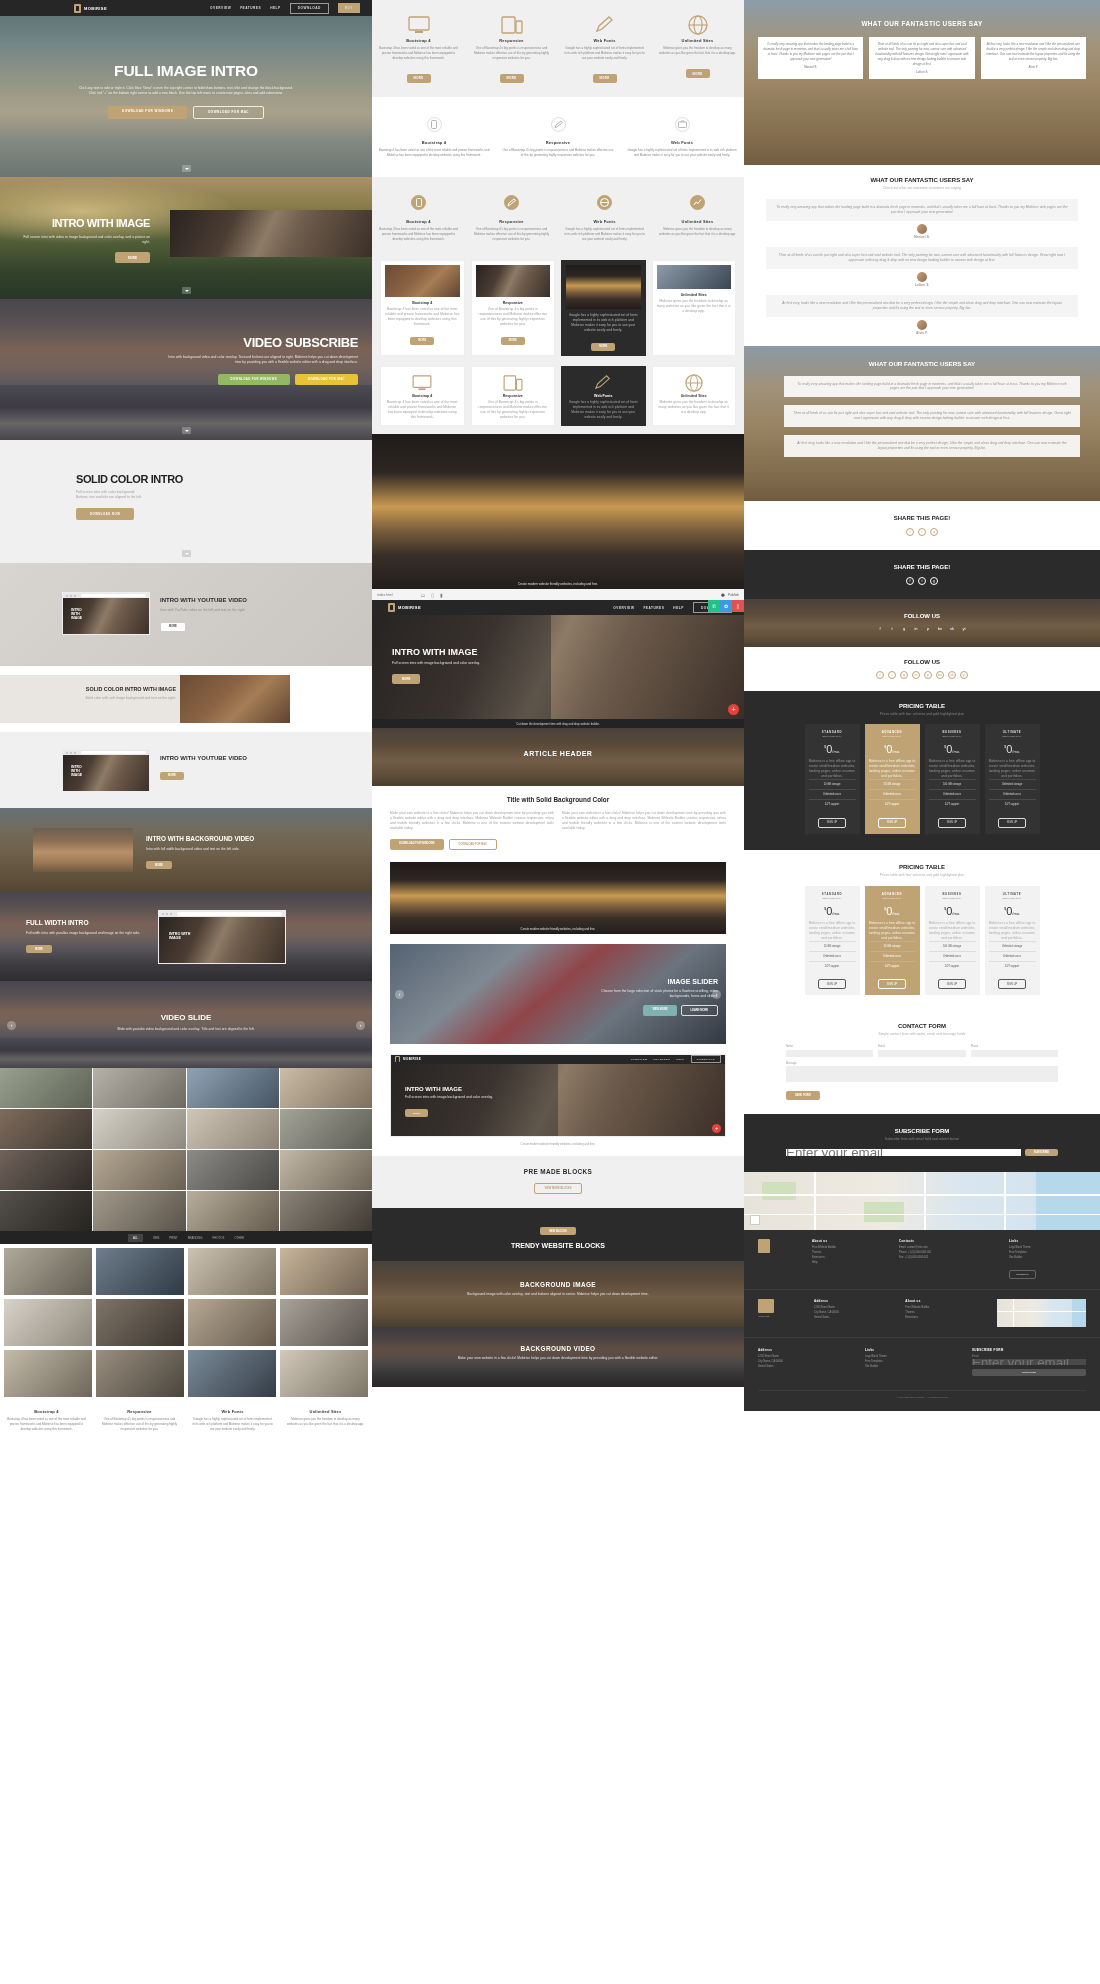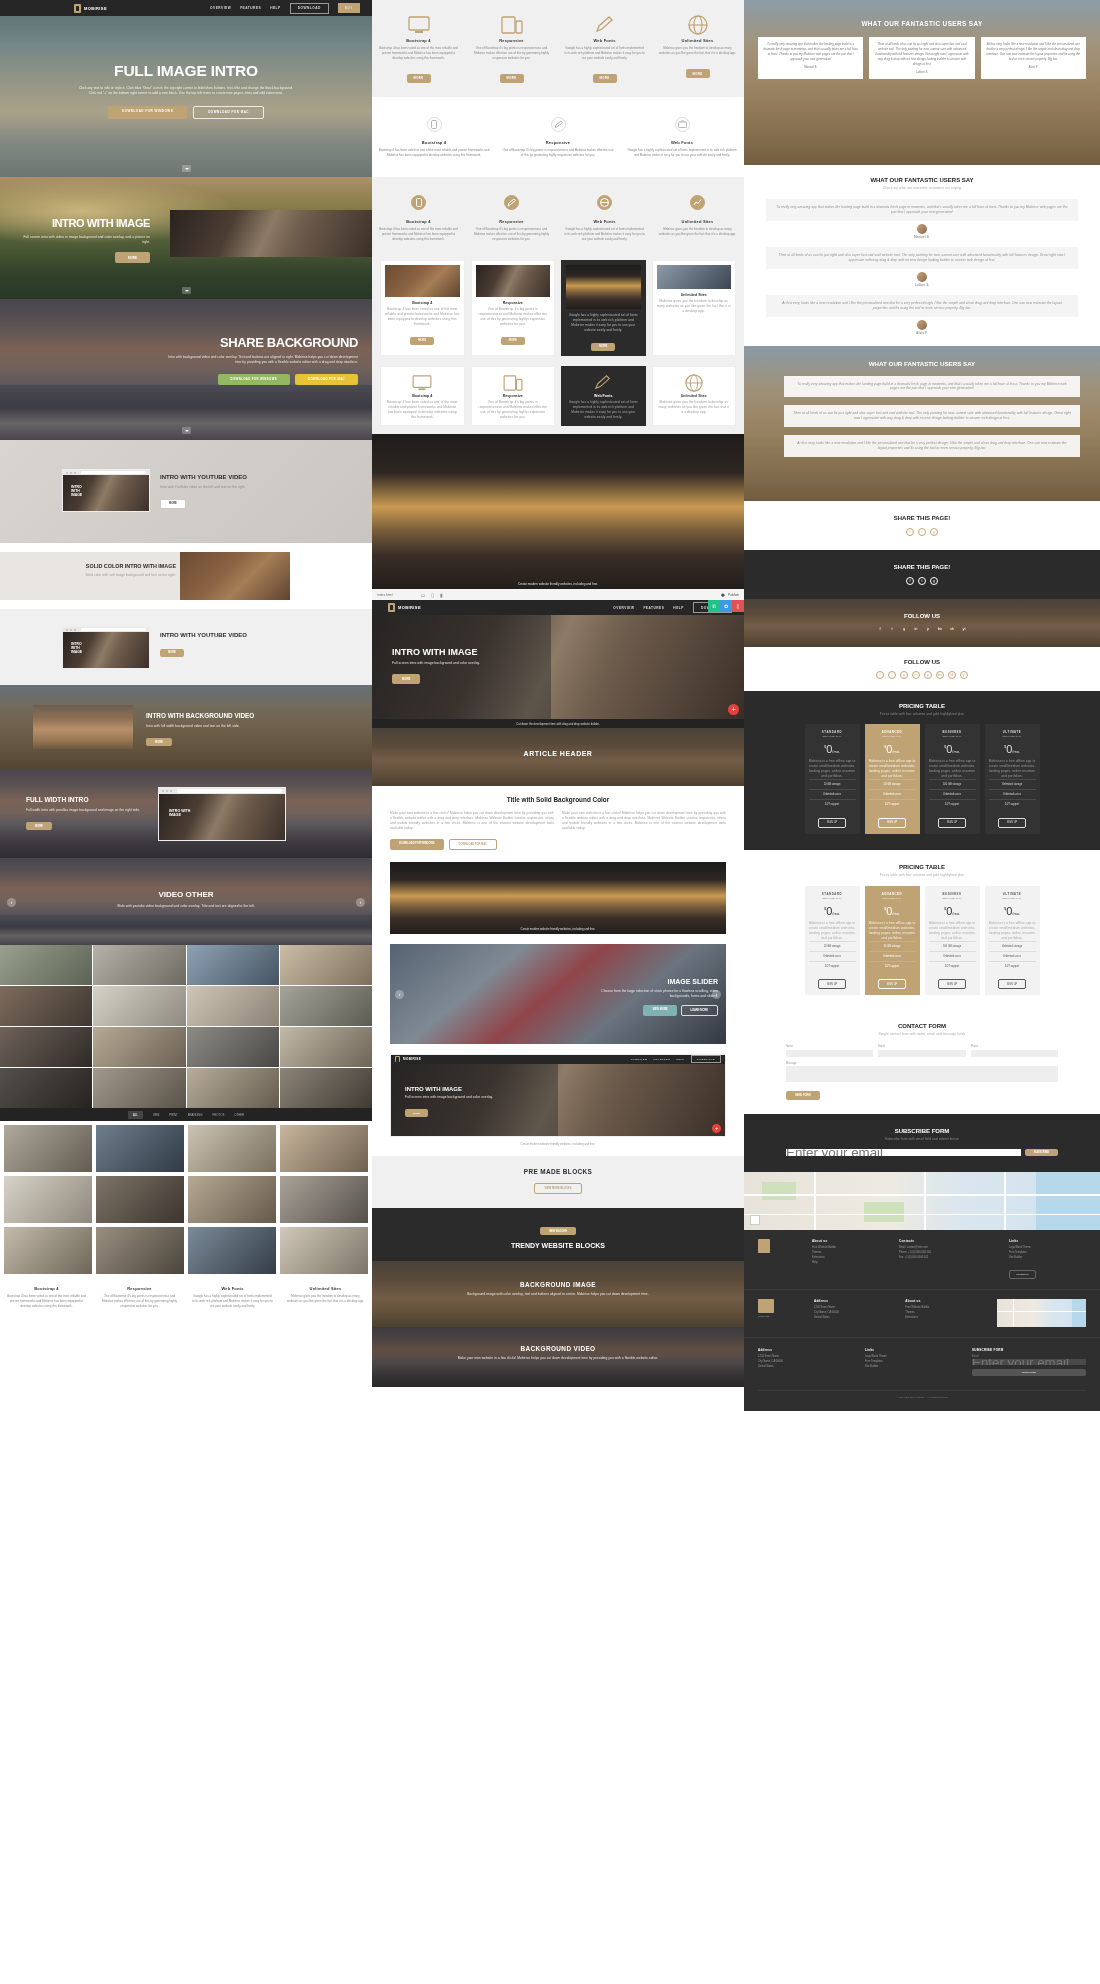--- a/index.html
+++ b/index.html
@@ -232,30 +232,39 @@
         <span class="btn btn-gold" style="font-size:3px;padding:3.5px 13px;margin-top:7px">MORE</span>
       </div>
       <div class="office-img" style="position:absolute;left:170px;right:0;top:33px;height:47px;"></div>
       <div class="arrow-dn" style="position:absolute;left:50%;margin-left:-4px;bottom:5px"></div>
     </div>
 
     <div class="blk sunset-sea" style="height:141px;">
       <div class="overlay-dark"></div>
       <div class="dark-rock" style="position:absolute;left:0;right:0;bottom:0;height:55px;opacity:.9"></div>
       <div style="position:absolute;right:14px;top:36px;width:190px;text-align:right;">
-        <h1 class="t" style="font-size:13px;color:#fff">SHARE BACKGROUND</h1>
+        <h1 class="t" style="font-size:13px;color:#fff">VIDEO SUBSCRIBE</h1>
         <p class="tiny blur-txt" style="margin-top:5px">Intro with background video and color overlay. Text and buttons are aligned to right. Mobirise helps you cut down development time by providing you with a flexible website editor with a drag and drop interface.</p>
         <div style="margin-top:9px;display:flex;gap:5px;justify-content:flex-end;">
           <span class="btn btn-green" style="font-size:2.8px;padding:3.5px 13px;letter-spacing:.4px">DOWNLOAD FOR WINDOWS</span>
           <span class="btn btn-yellow" style="font-size:2.8px;padding:3.5px 13px;letter-spacing:.4px">DOWNLOAD FOR MAC</span>
         </div>
       </div>
       <div class="arrow-dn" style="position:absolute;left:50%;margin-left:-4px;bottom:6px"></div>
     </div>
 
+    <div class="blk" style="height:123px;background:#f0f0f0">
+      <div style="position:absolute;left:76px;top:33px;width:220px;">
+        <h1 class="t" style="font-size:11px;color:#222">SOLID COLOR INTRO</h1>
+        <p class="tiny" style="color:#9a9a9a;margin-top:5px;white-space:pre-line">Full screen intro with color background.
+Buttons, text and title are aligned to the left.</p>
+        <span class="btn btn-gold" style="font-size:2.8px;padding:4px 14px;margin-top:8px;letter-spacing:.5px">DOWNLOAD NOW</span>
+      </div>
+      <div class="arrow-dn" style="position:absolute;left:50%;margin-left:-4px;bottom:6px;background:rgba(0,0,0,.12)"></div>
+    </div>
 
     <div class="blk" style="height:103px;background:linear-gradient(135deg,#d8d4cf,#c9c6c2)">
       <div class="shotcard" style="position:absolute;left:62px;top:29px;width:88px;height:43px;overflow:hidden">
         <div class="chrome" style="height:5px">
             <div class="dot"></div>
             <div class="dot"></div>
             <div class="dot"></div>
             <div class="urlbar" style="height:3px"></div>
           </div>
         <div class="office-img" style="height:38px;position:relative">
@@ -323,21 +332,21 @@
         <div class="office-img" style="height:48px;position:relative">
           <div style="position:absolute;left:10px;top:15px;color:#fff;font-size:3.6px;font-weight:700;line-height:1.2">INTRO WITH<br>IMAGE</div>
         </div>
       </div>
     </div>
 
     <div class="blk sunset-sea" style="height:87px">
       <div class="overlay-dark"></div>
       <div class="dark-rock" style="position:absolute;left:0;right:0;bottom:0;height:30px;opacity:.85"></div>
       <div style="position:absolute;left:0;right:0;top:32px;text-align:center;padding:0 40px">
-        <h2 class="t" style="font-size:8px;color:#fff">VIDEO OTHER</h2>
+        <h2 class="t" style="font-size:8px;color:#fff">VIDEO SLIDE</h2>
         <p class="tiny blur-txt" style="margin-top:5px">Slide with youtube video background and color overlay. Title and text are aligned to the left.</p>
       </div>
       <div class="chev" style="position:absolute;left:7px;top:50%;margin-top:-4px">‹</div>
       <div class="chev" style="position:absolute;right:7px;top:50%;margin-top:-4px">›</div>
     </div>
 
     <div class="gal" style="grid-template-columns:repeat(4,1fr);grid-auto-rows:40px">
       <div class="gtile" style="background:linear-gradient(135deg,#9aa08f,#5d6354)"></div>
       <div class="gtile" style="background:linear-gradient(135deg,#b6b2a8,#6d6a62)"></div>
       <div class="gtile" style="background:linear-gradient(135deg,#8fa3b5,#465462)"></div>

